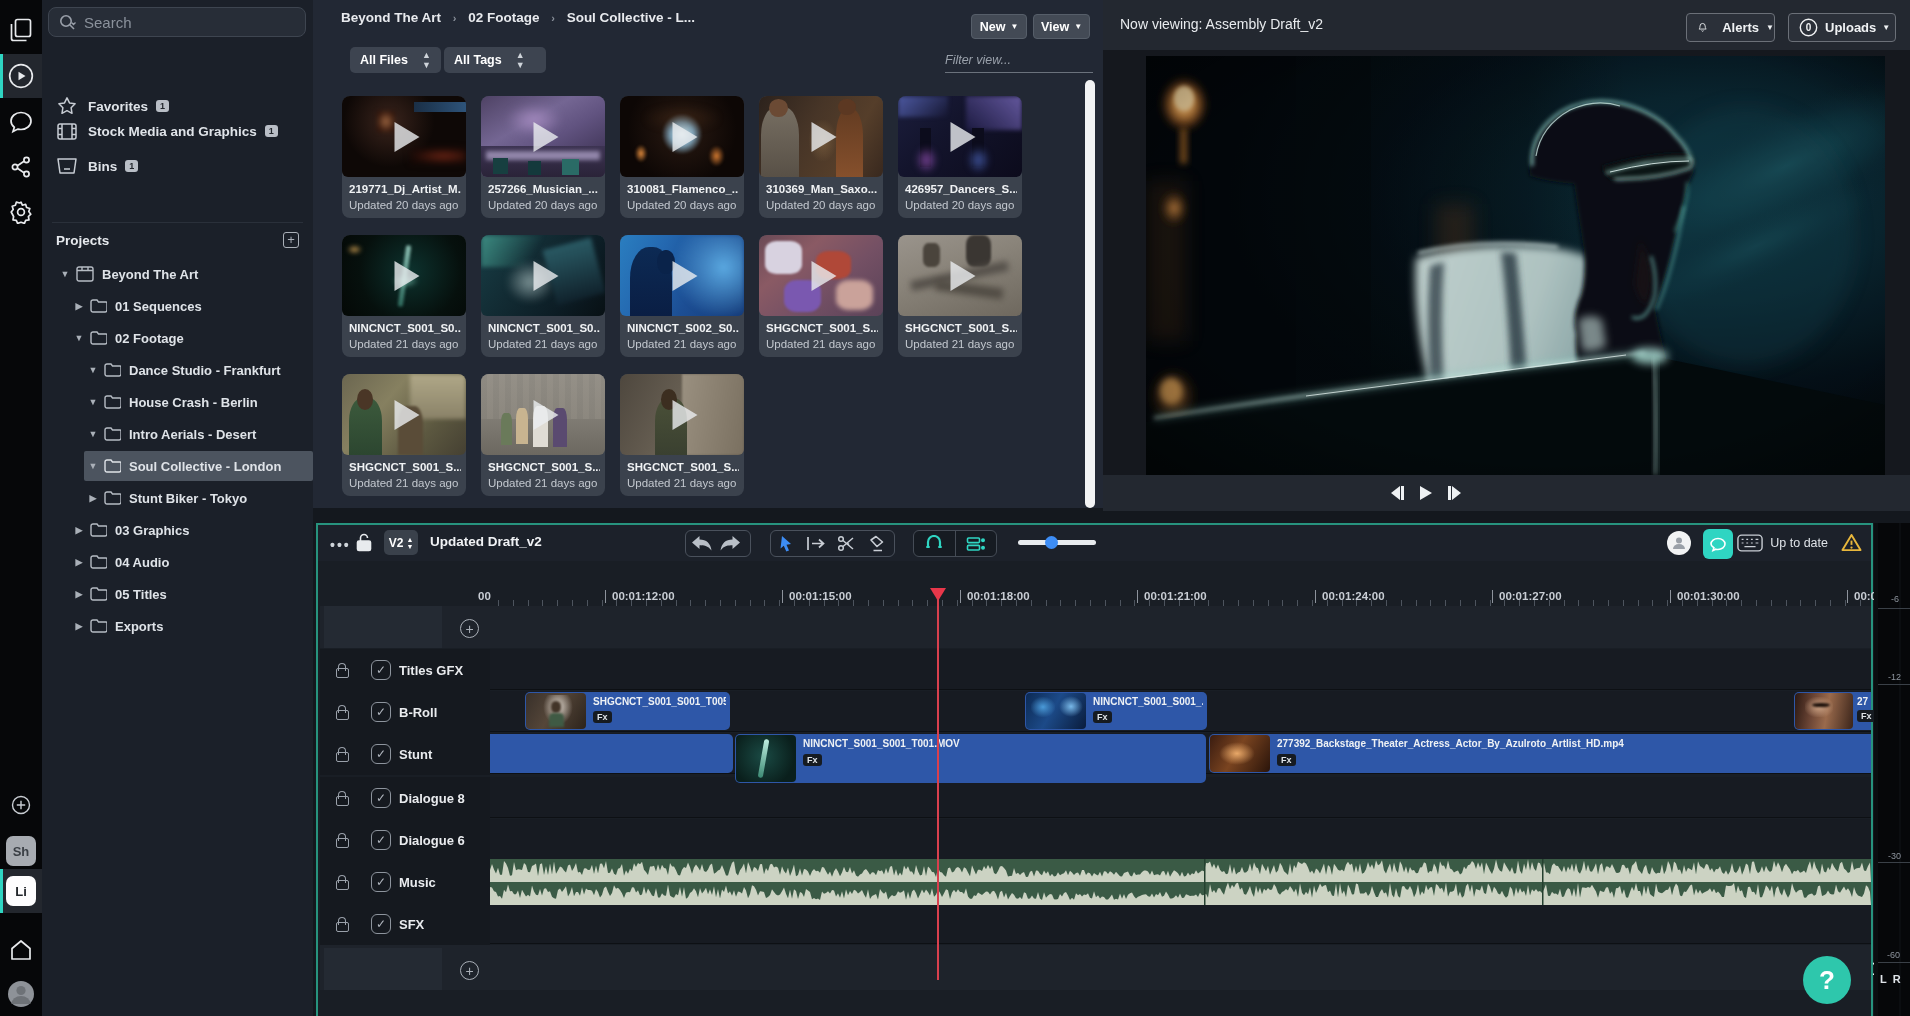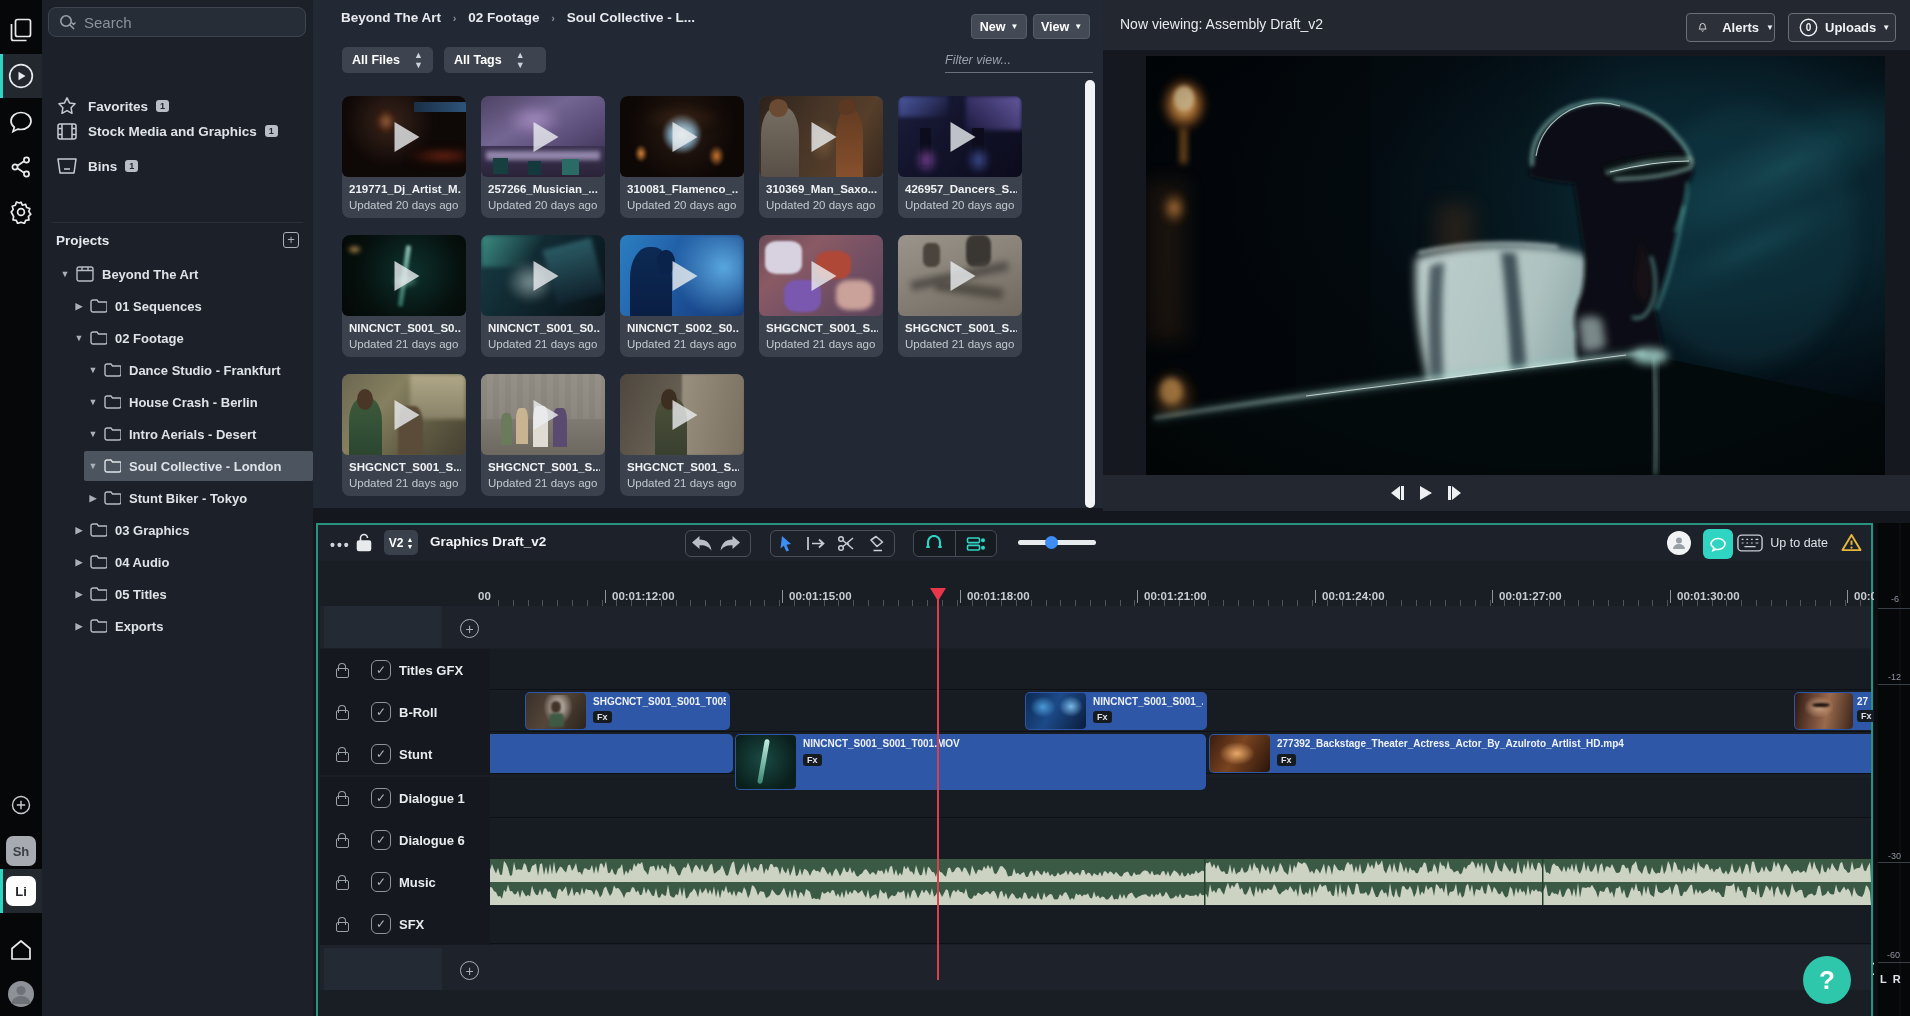--- a/index.html
+++ b/index.html
@@ -225,21 +225,21 @@
     <div class="treeitem" style="top:611px;"><span class="caret" style="margin-left:32px">▶</span><span class="ticon">
           <svg width="17" height="14" viewBox="0 0 17 14" fill="none" stroke="#b6bcc4" stroke-width="1.4">
             <path d="M1 3 a2 2 0 0 1 2-2 h4 l1.5 2 H16 a1 1 0 0 1 1 1 v7 a2 2 0 0 1 -2 2 H3 a2 2 0 0 1 -2-2 z"></path>
           </svg>
         </span>Exports</div>
   </div>
   <div id="browser">
     <div id="crumbs">Beyond The Art <span class="sep">›</span> 02 Footage <span class="sep">›</span> Soul Collective - L...</div>
     <div class="topbtn" style="right:76px;width:56px">New <span style="font-size:8px;margin-left:5px">▼</span></div>
     <div class="topbtn" style="right:13px;width:57px">View <span style="font-size:8px;margin-left:5px">▼</span></div>
-    <div class="drop" style="left:29px;width:91px">All Files<span class="updown">▲<br>▼</span></div>
+    <div class="drop" style="left:37px;width:91px">All Files<span class="updown">▲<br>▼</span></div>
     <div class="drop" style="left:131px;width:102px">All Tags<span class="updown">▲<br>▼</span></div>
     <div id="filterview">Filter view...</div>
 
     <div class="card" style="left:29px;top:96px">
       <div class="thumb" style="background:radial-gradient(circle at 38% 32%,#3a241c,#0e0806 48%),linear-gradient(180deg,#080405,#0e0706);">
           <div style="position:absolute;left:58%;top:8%;width:42%;height:12%;background:linear-gradient(90deg,#1a3450,#34618e);opacity:.85"></div>
           <div style="position:absolute;left:55%;top:64%;width:45%;height:20%;background:radial-gradient(ellipse at 60% 50%,#6a2414,#20090580 70%);filter:blur(3px)"></div>
           <div style="position:absolute;left:28%;top:18%;width:15%;height:26%;background:radial-gradient(ellipse,#96613e,#30140a 78%);filter:blur(2px)"></div>
           <div class="play"></div>
         </div>
@@ -532,21 +532,21 @@
     </div>
   </div>
   <div id="timeline">
     <div id="tlbar">
       <div class="abs" style="left:12px;top:12px;color:#cfd4da;font-size:14px;letter-spacing:2px;font-weight:bold">•••</div>
       <svg class="abs" style="left:38px;top:8px" width="16" height="19" viewBox="0 0 16 19" fill="none" stroke="#e8ebee" stroke-width="1.6">
           <rect x="1.5" y="8" width="13" height="9.5" rx="1.5" fill="#e8ebee"></rect>
           <path d="M4.5 8 V5 a3.5 3.5 0 0 1 7 0"></path>
         </svg>
       <div class="abs" style="left:66px;top:5px;width:34px;height:25px;background:#3a414b;border-radius:5px;color:#fff;font-size:12px;font-weight:bold;display:flex;align-items:center;justify-content:center">V2 <span style="font-size:7px;margin-left:3px">▲<br>▼</span></div>
-      <div class="abs" style="left:112px;top:9px;color:#f0f2f5;font-size:13.5px;font-weight:bold">Graphics Draft_v2</div>
+      <div class="abs" style="left:112px;top:9px;color:#f0f2f5;font-size:13.5px;font-weight:bold">Updated Draft_v2</div>
       <div class="tgroup" style="left:367px;width:66px">
         <svg class="tbico" width="30" height="17" viewBox="0 0 23 17">
             <path d="M2.5 7.5 L10 1 V4.6 C17 4.6 21 8.5 22 15.5 C18.5 10.5 14 10.2 10 10.2 V14 Z" fill="#b9bfc7"></path>
           </svg>
         <svg class="tbico" width="30" height="17" viewBox="0 0 23 17">
             <path d="M20.5 7.5 L13 1 V4.6 C6 4.6 2 8.5 1 15.5 C4.5 10.5 9 10.2 13 10.2 V14 Z" fill="#b9bfc7"></path>
           </svg>
       </div>
       <div class="tgroup" style="left:452px;width:125px">
         <svg class="tbico" width="31" height="17" viewBox="0 0 16 17">
@@ -649,21 +649,21 @@
       <div class="clip" style="left:1304px;top:85px;width:77px;height:38px;border-radius:5px 0 0 5px">
         <div class="clipthumb" style="width:58px;background:linear-gradient(100deg,#2a1812 0%,#6a4434 30%,#9a6a4c 55%,#3a241a 100%)">
             <div style="position:absolute;left:18%;top:12%;width:48%;height:55%;background:radial-gradient(ellipse,#caa183,#6a443400 78%)"></div>
             <div style="position:absolute;left:30%;top:28%;width:30%;height:12%;background:#1c100a;border-radius:50%;filter:blur(1px)"></div>
           </div>
         <div class="cliplabel" style="left:63px;width:14px">27</div>
         <div class="fxbadge" style="left:63px;top:18px">Fx</div>
       </div>
 
       <div class="clip" style="left:0px;top:127px;width:243px;height:39px;border-radius:0 5px 5px 0"></div>
-      <div class="clip" style="left:245px;top:127px;width:471px;height:56px">
+      <div class="clip" style="left:245px;top:127px;width:471px;height:49px">
         <div class="clipthumb" style="background:radial-gradient(circle at 45% 45%,#1a4a44,#0a1f1c 75%)">
             <div style="position:absolute;left:42%;top:8%;width:9%;height:84%;background:linear-gradient(180deg,#bfeee0,#3c8a74);border-radius:3px;transform:rotate(10deg)"></div>
           </div>
         <div class="cliplabel" style="left:68px;width:300px">NINCNCT_S001_S001_T001.MOV</div>
         <div class="fxbadge" style="left:68px;top:20px">Fx</div>
       </div>
       <div class="clip" style="left:719px;top:127px;width:662px;height:39px;border-radius:5px 0 0 5px">
         <div class="clipthumb" style="background:linear-gradient(120deg,#3a1c10,#7a4420 45%,#2a140a)">
             <div style="position:absolute;left:15%;top:20%;width:60%;height:60%;background:radial-gradient(ellipse,#e8a868,#3a1c1000 70%)"></div>
           </div>
@@ -693,21 +693,21 @@
           <span class="tname">B-Roll</span>
         </div>
       <div class="trow" style="top:126px">
           <span class="lock"></span>
           <span class="cbx">✓</span>
           <span class="tname">Stunt</span>
         </div>
       <div class="trow" style="top:170px">
           <span class="lock"></span>
           <span class="cbx">✓</span>
-          <span class="tname">Dialogue 1</span>
+          <span class="tname">Dialogue 8</span>
         </div>
       <div class="trow" style="top:212px">
           <span class="lock"></span>
           <span class="cbx">✓</span>
           <span class="tname">Dialogue 6</span>
         </div>
       <div class="trow" style="top:254px">
           <span class="lock"></span>
           <span class="cbx">✓</span>
           <span class="tname">Music</span>

